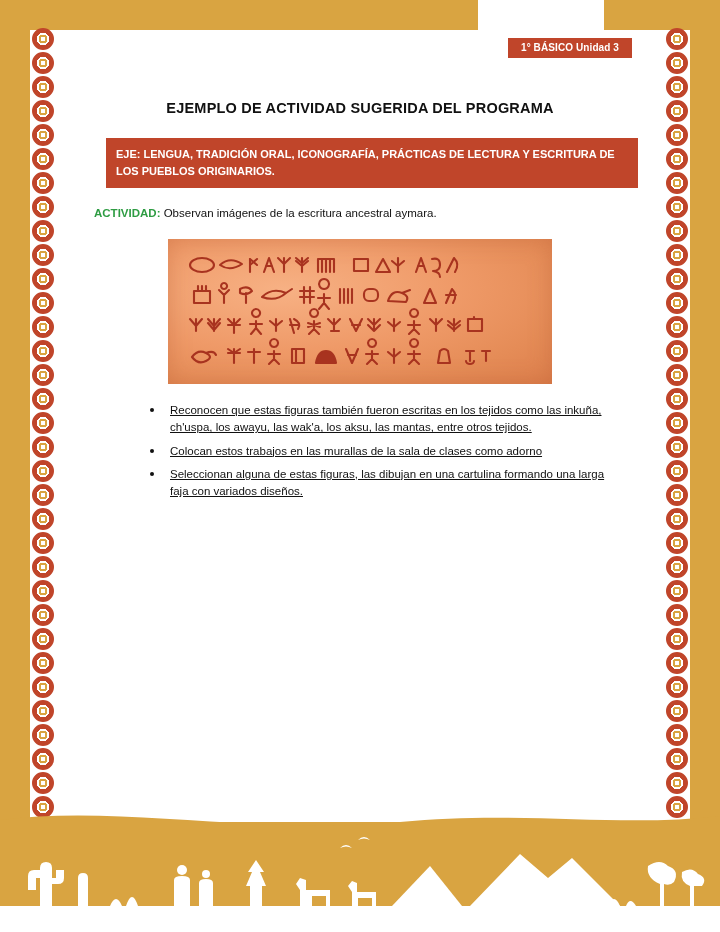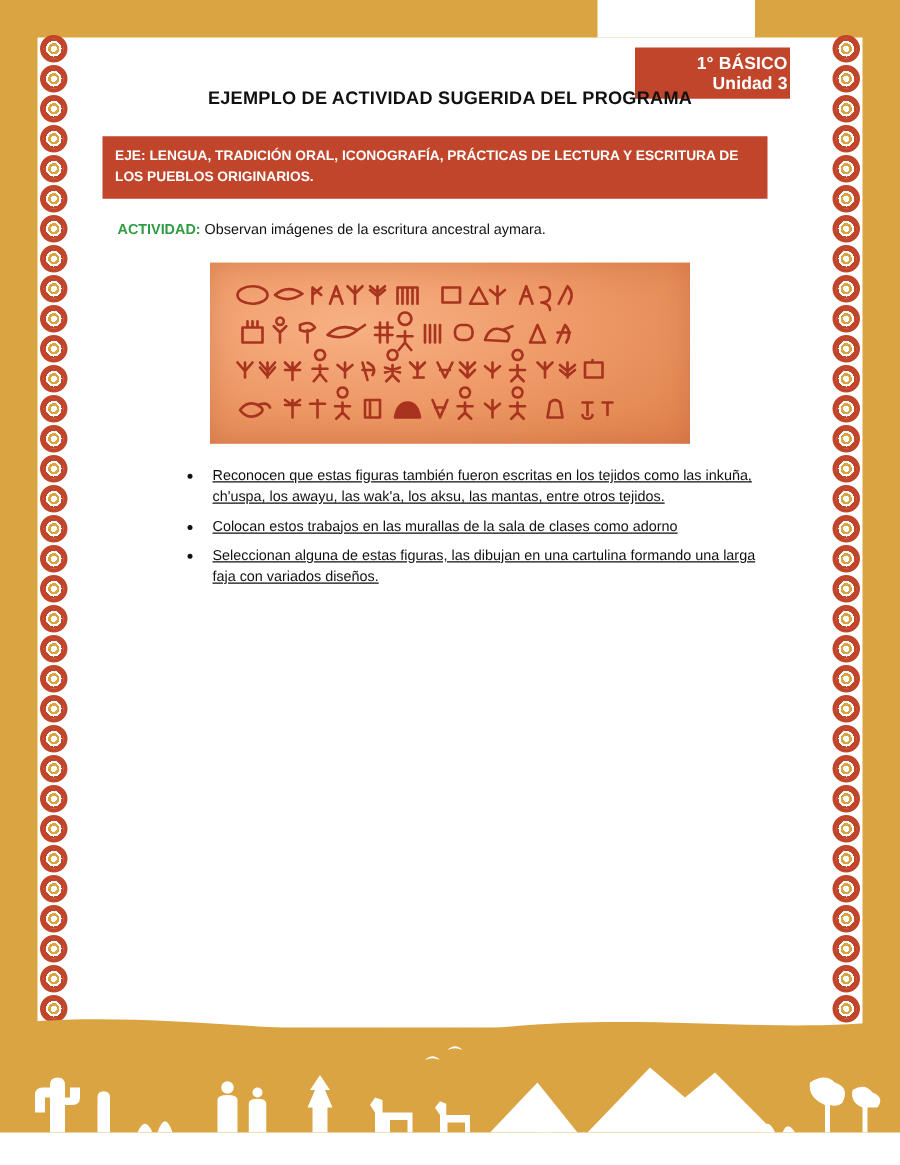--- a/index.html
+++ b/index.html
@@ -104,51 +104,51 @@
     bottom: 0;
     width: 720px;
     height: 26px;
     background: #ffffff;
   }
 
   
   #content {
     position: absolute;
     left: 66px;
-    top: 16px;
+    top: 45px;
     width: 588px;
   }
 
   .unit-badge {
     position: absolute;
     top: 38px;
     left: 508px;
     width: 124px;
     box-sizing: border-box;
     background: #c0452a;
     color: #ffffff;
-    font-size: 14px;
+    font-size: 10px;
     font-weight: bold;
-    text-align: right;
+    text-align: center;
     padding: 4px 2px 5px;
     letter-spacing: 0.1px;
   }
 
   .doc-title {
     margin-top: 55px;
     text-align: center;
     font-size: 14.5px;
     font-weight: bold;
     color: #111111;
     letter-spacing: 0.2px;
   }
 
   .eje-box {
     margin-top: 22px;
-    margin-left: 16px;
+    margin-left: 40px;
     width: 532px;
     box-sizing: border-box;
     background: #c0452a;
     color: #ffffff;
     font-size: 11px;
     font-weight: bold;
     line-height: 1.5;
     padding: 8px 10px 9px 10px;
   }
 

